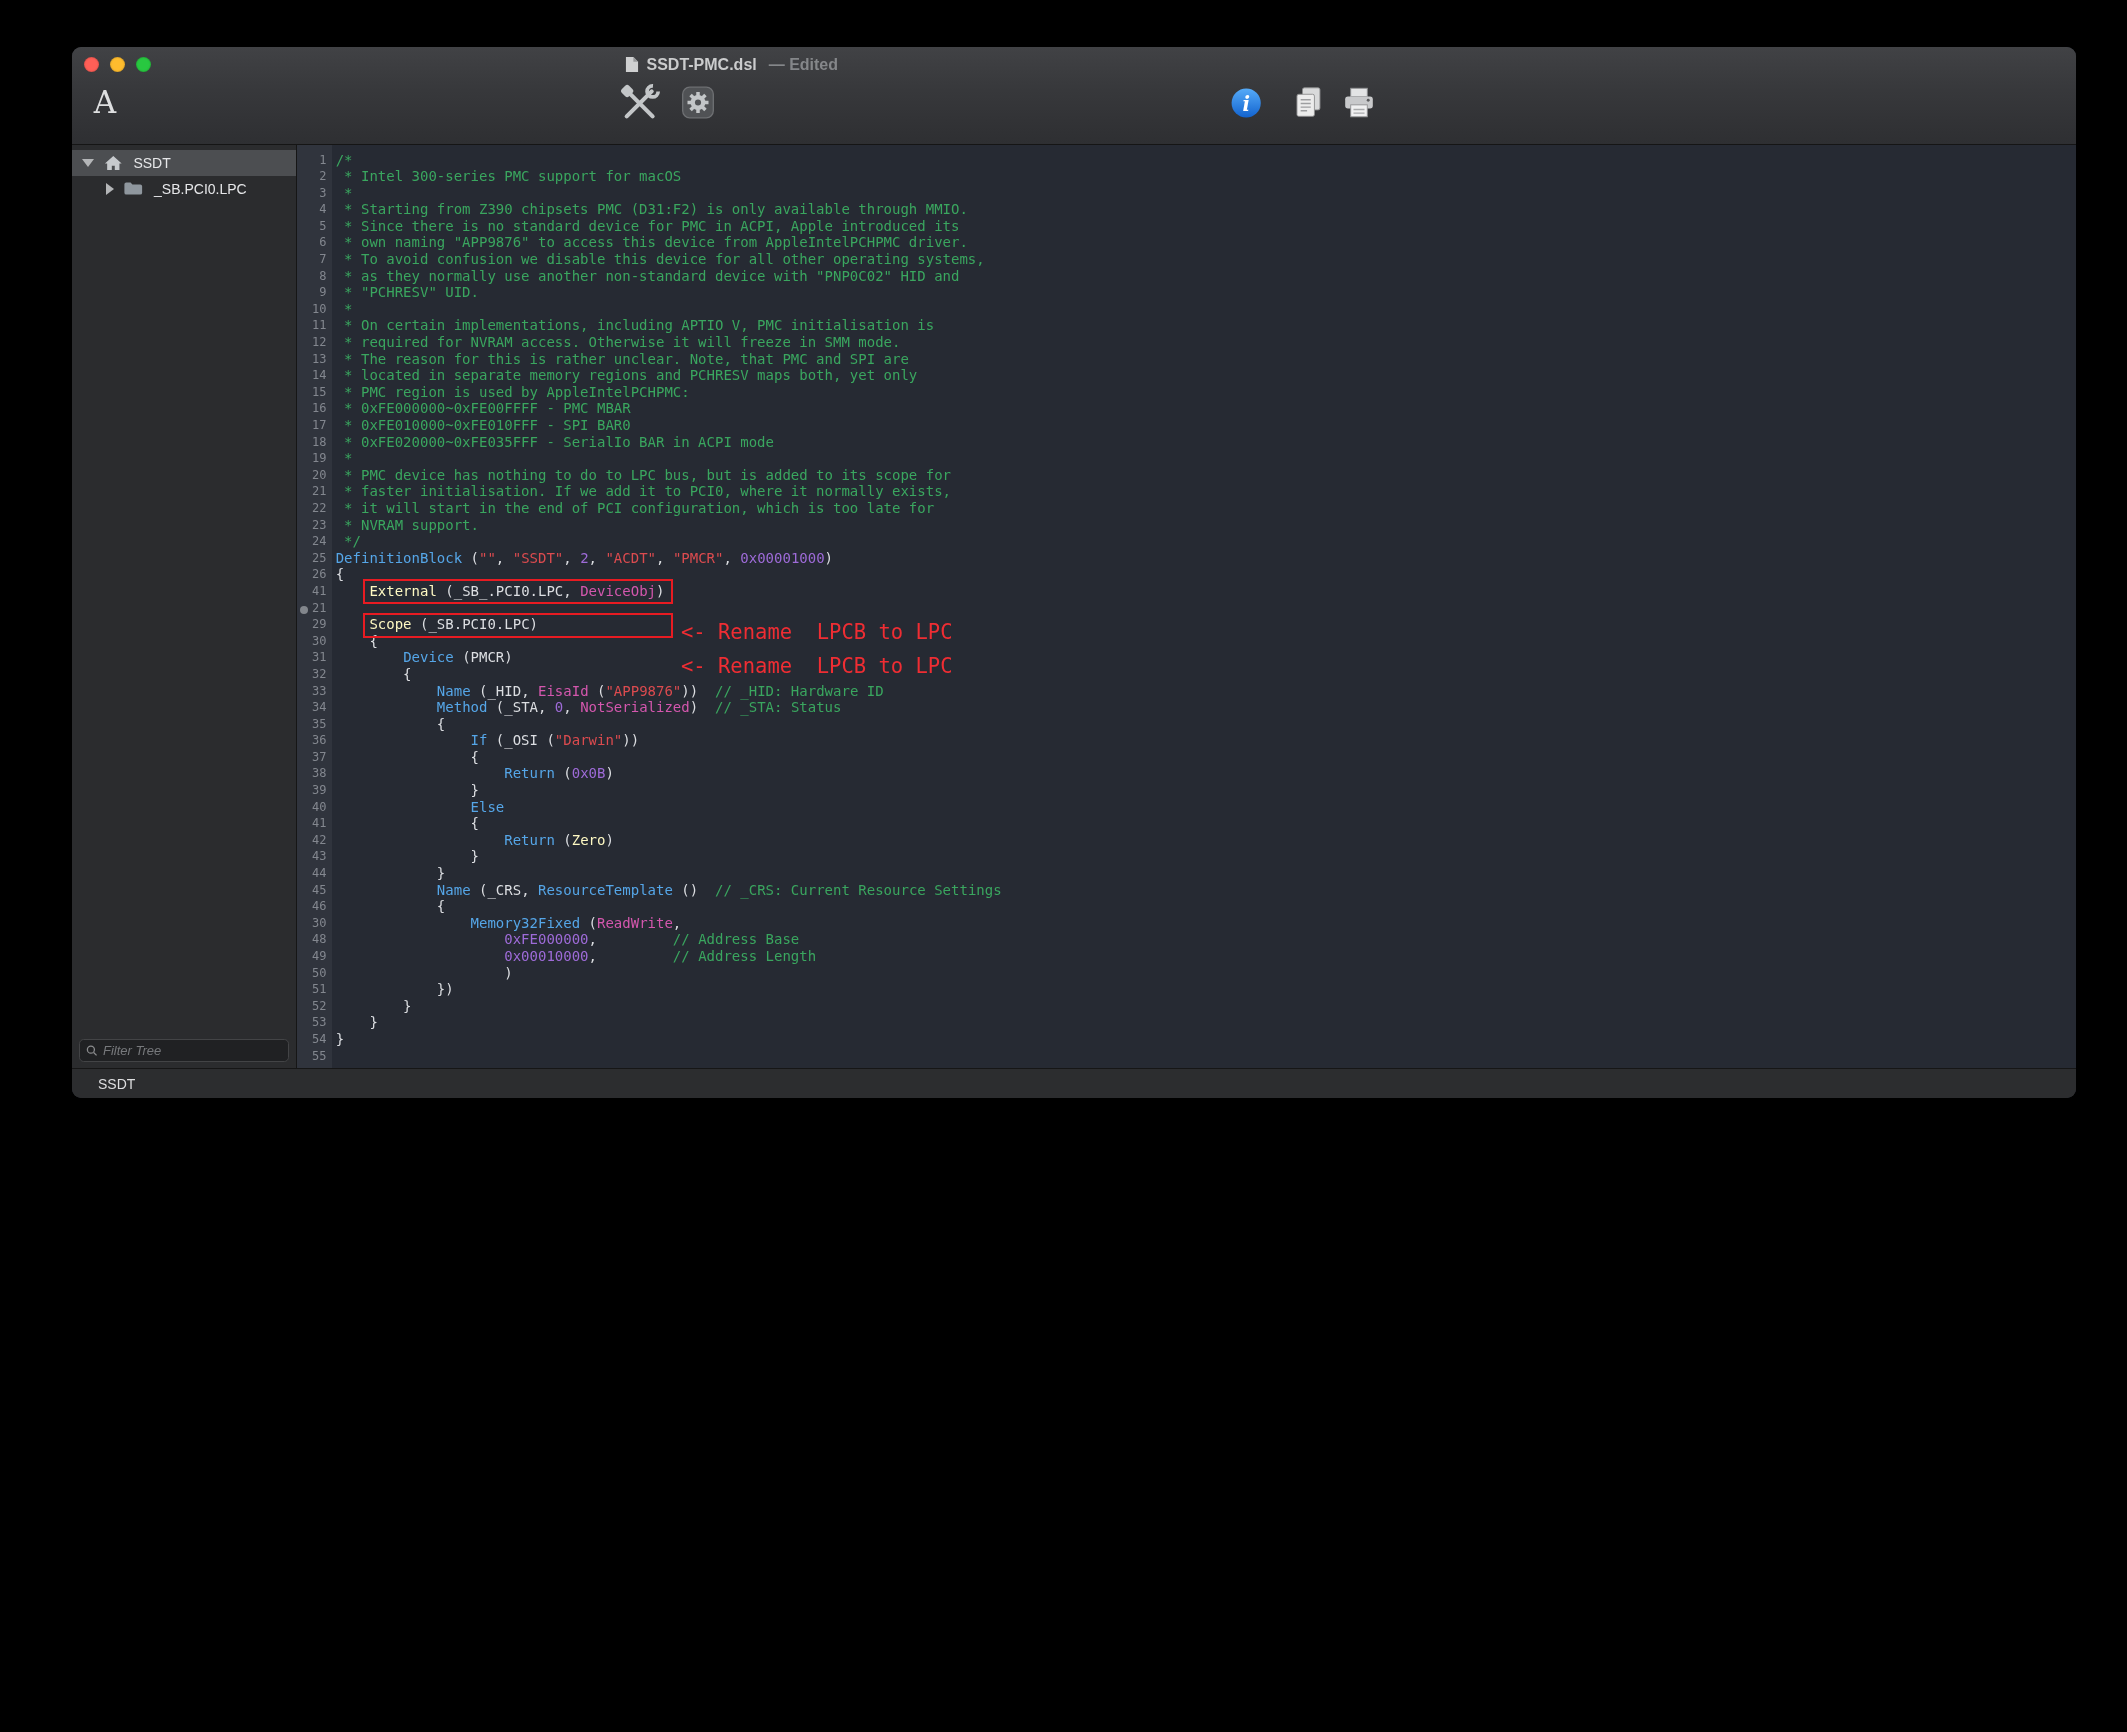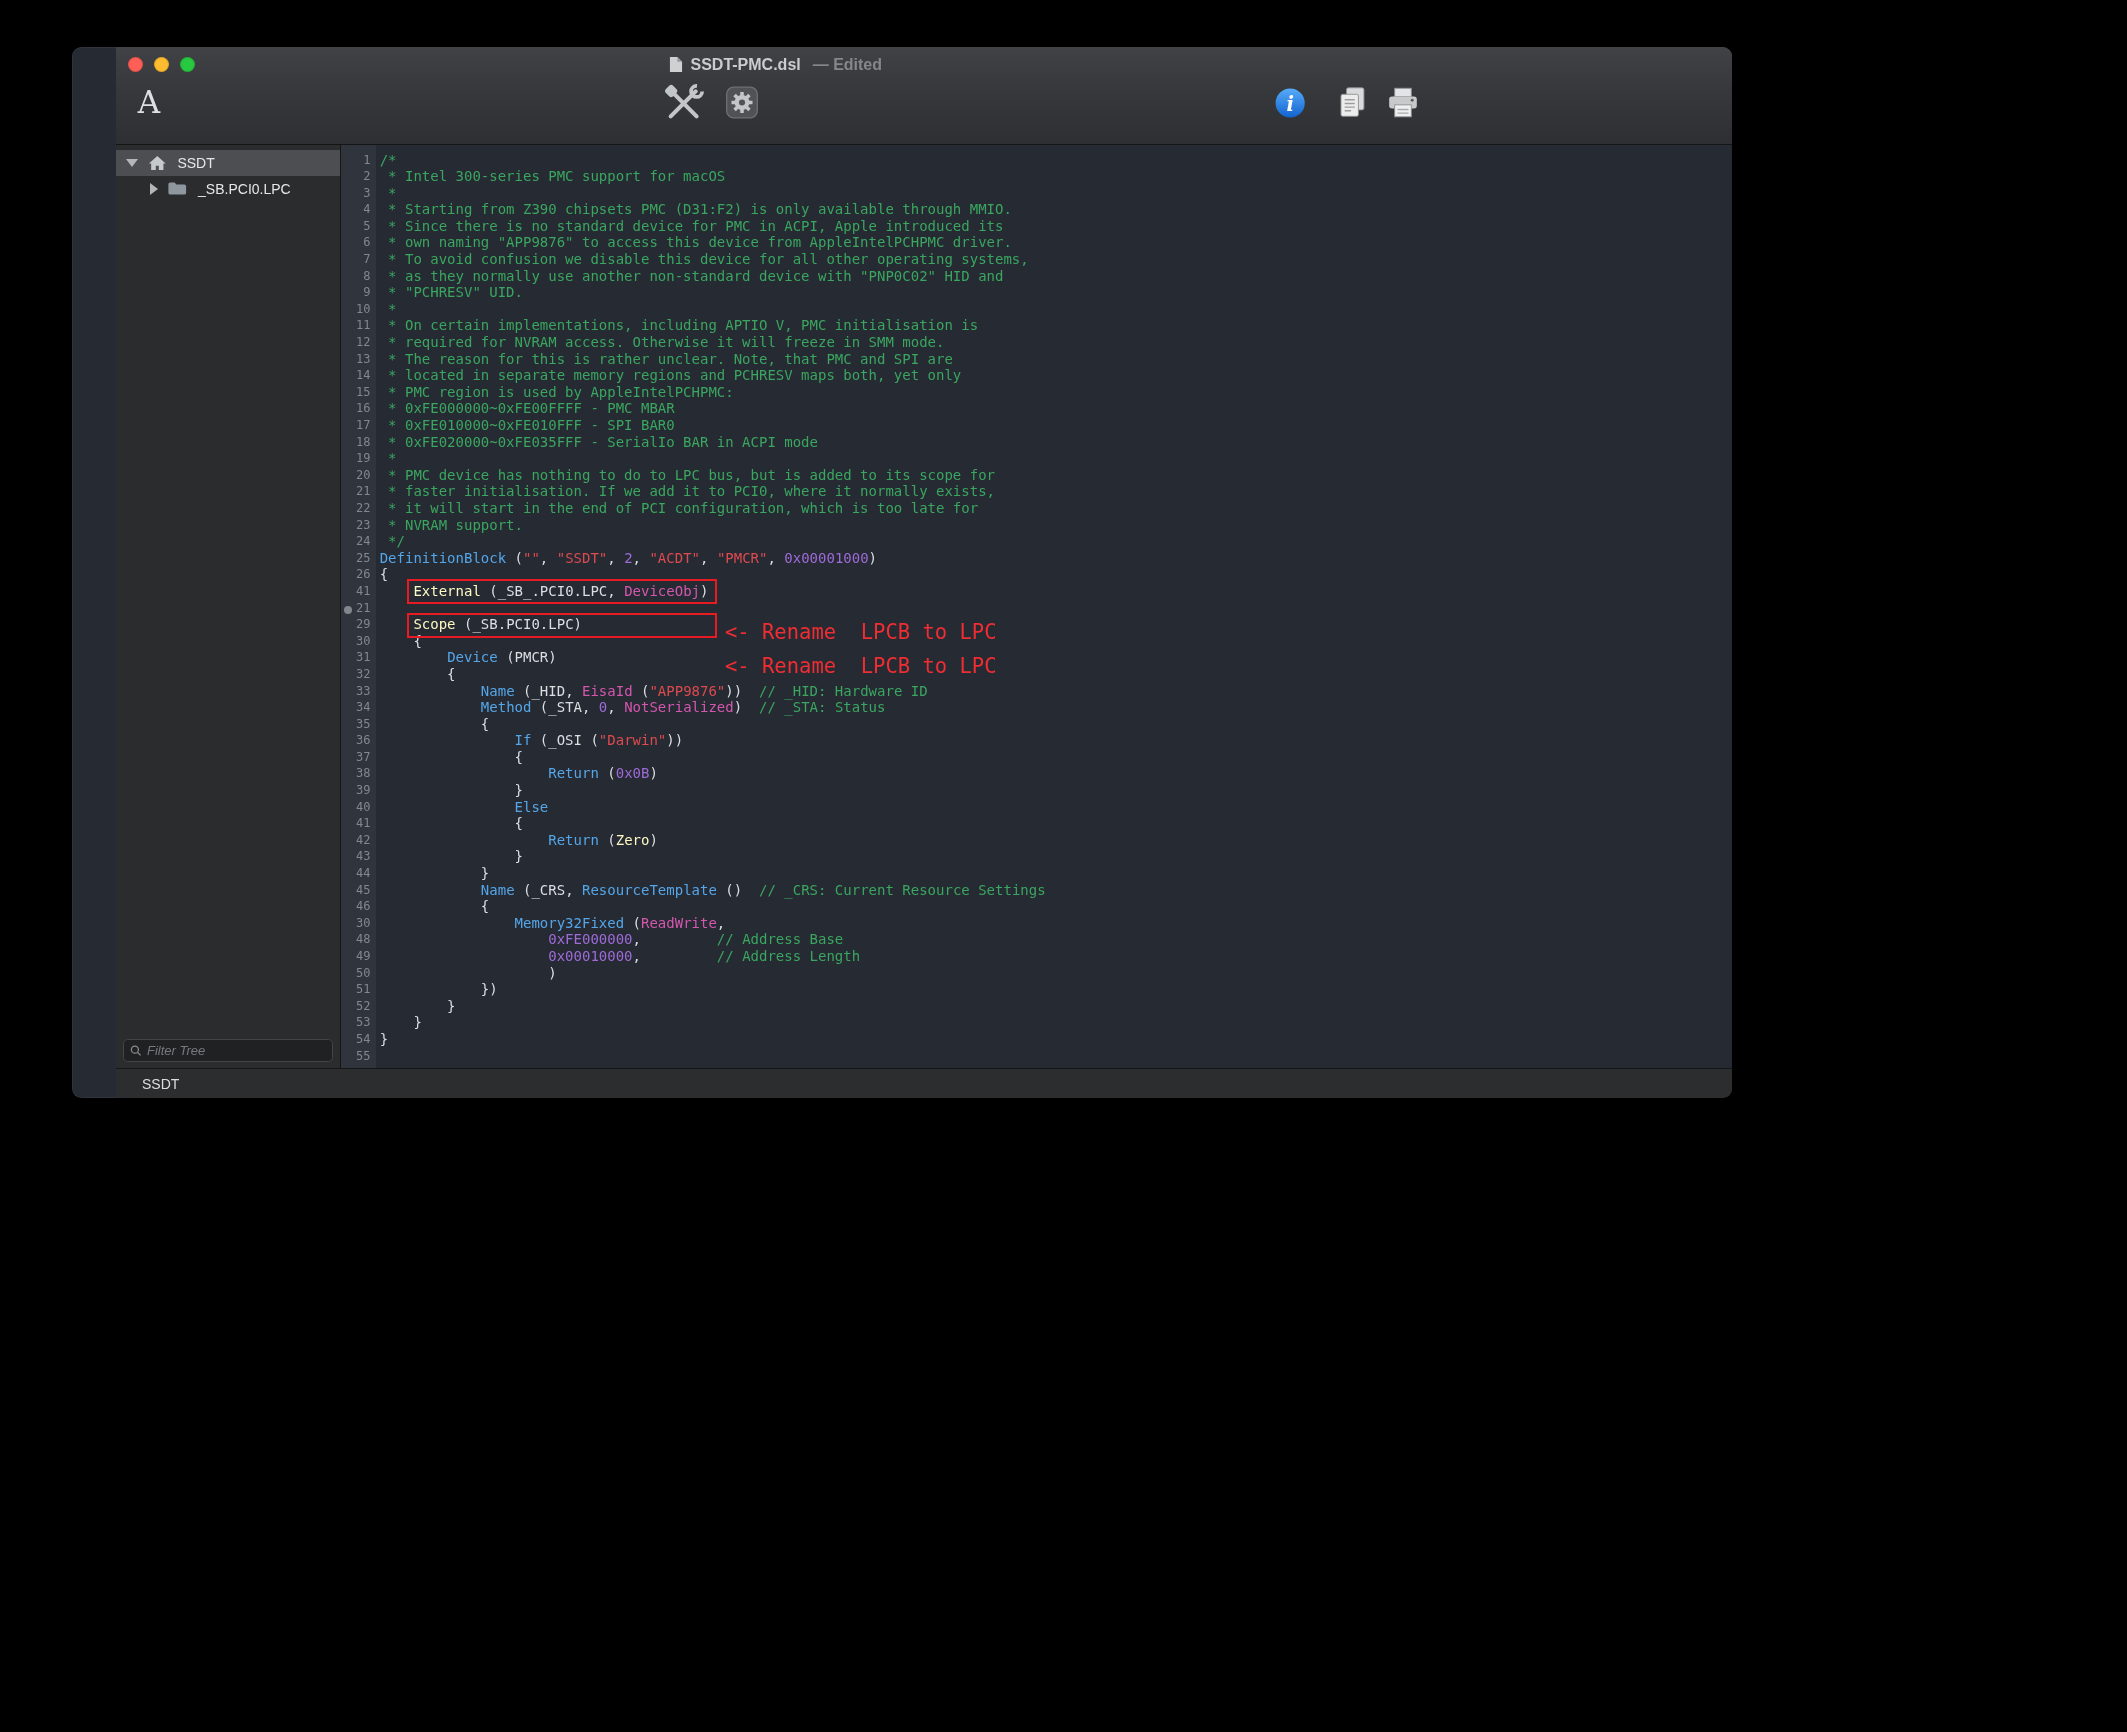--- a/index.html
+++ b/index.html
@@ -4,24 +4,24 @@
 <style>
   * { margin:0; padding:0; box-sizing:border-box; }
   html,body { background:#000; }
   body {
     width:2127px; height:1732px; position:relative; overflow:hidden;
     font-family:"Liberation Sans", sans-serif;
   }
 
   
   .window {
-    position:absolute; left:72px; top:47px; width:1660px; height:1051px;
+    position:absolute; left:72px; top:47px; width:2004px; height:1051px;
     border-radius:9.3px; overflow:hidden; background:#262a33;
     box-shadow: inset 0 0 0 0.9px rgba(255,255,255,.05), 0 28px 75px rgba(0,0,0,.85);
-    display:flex; flex-direction:column;padding-left:44px;
+    display:flex; flex-direction:column;
   }
 
   
   .header { flex:0 0 98px; background:linear-gradient(180deg,#414245 0%,#37383b 45%,#2e2f32 100%); border-bottom:0.9px solid #151515; position:relative; }
   .titlebar { height:35px; position:relative; }
   .traffic { position:absolute; left:12px; top:10.3px; display:flex; gap:11.2px; }
   .tl { width:15px; height:15px; border-radius:50%; display:inline-block; }
   .tl.red { background:#ff5f57; box-shadow:inset 0 0 1.9px rgba(0,0,0,.35); }
   .tl.yellow { background:#febc2e; box-shadow:inset 0 0 1.9px rgba(0,0,0,.35); }
   .tl.green { background:#28c840; box-shadow:inset 0 0 1.9px rgba(0,0,0,.35); }

